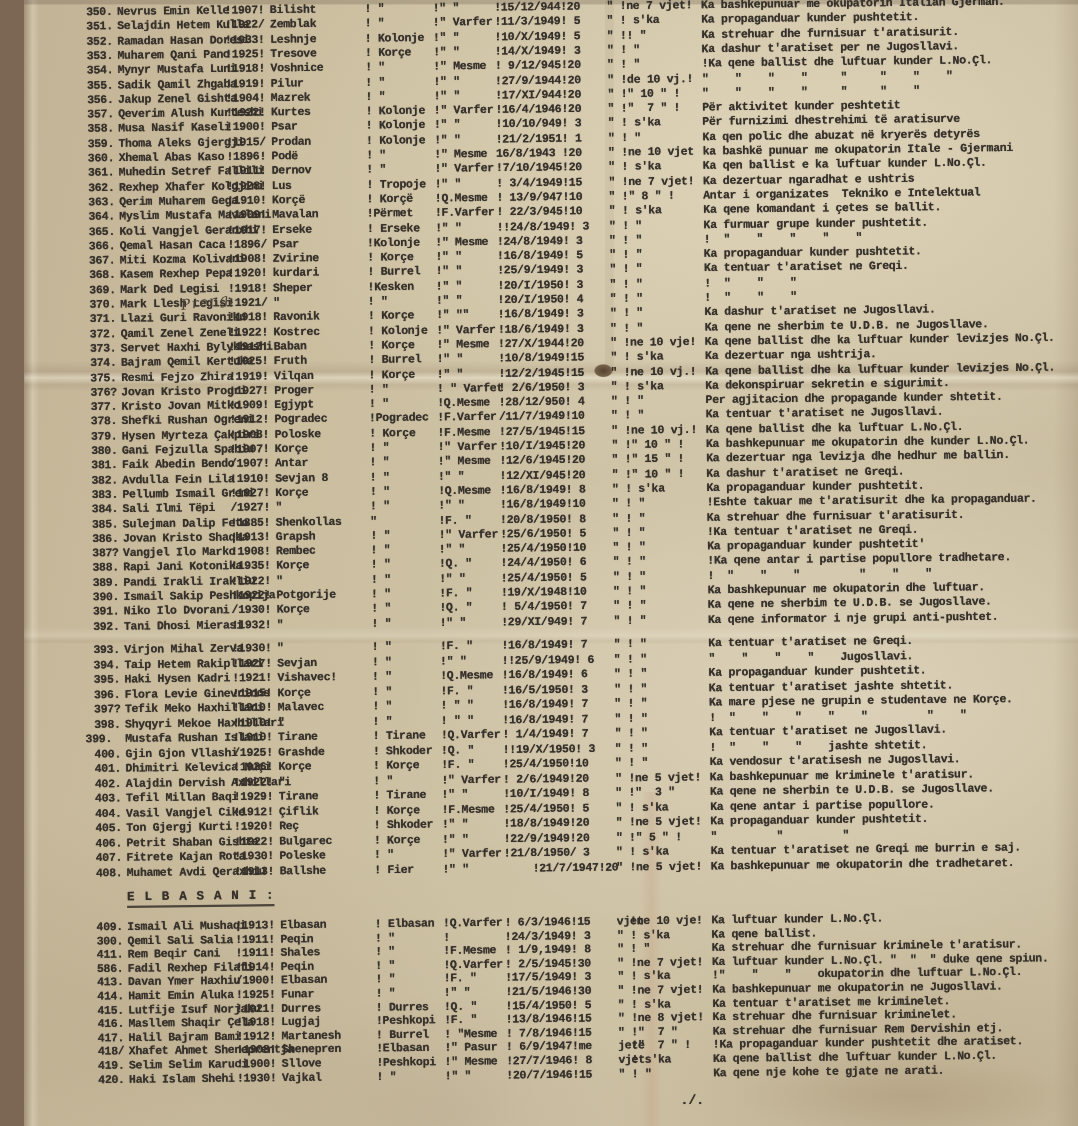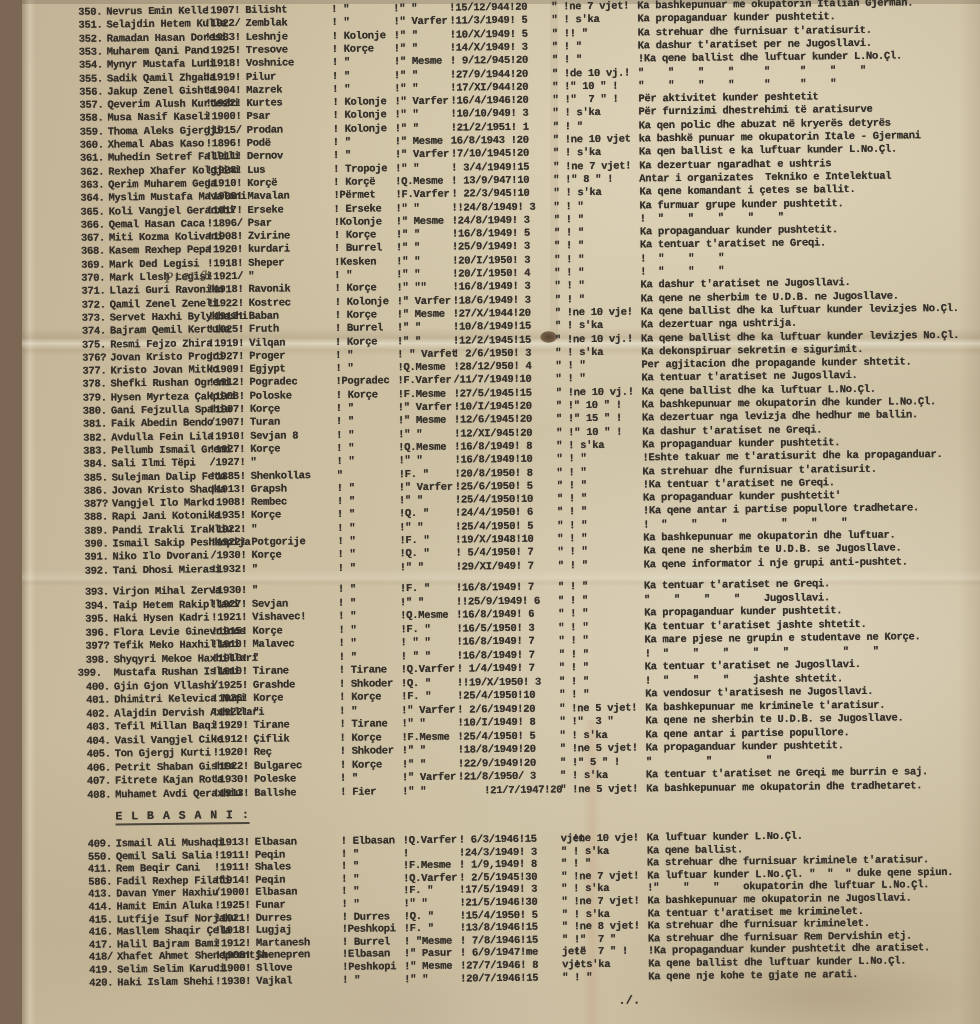--- a/index.html
+++ b/index.html
@@ -450,21 +450,21 @@
     <span class="c" style="left: 399px;">!" Varfer</span>
     <span class="c" style="left: 455px;">!10/I/1945!20</span>
     <span class="c" style="left: 557px;">"</span>
     <span class="c" style="left: 569px;">!" 10 " !</span>
     <span class="c" style="left: 643px;">Ka bashkepunuar me okupatorin dhe kunder L.No.Çl.</span>
   </div>
         <div class="row" style="top: 418.3px;">
     <span class="c num" style="left: 76px;">381.</span>
     <span class="c" style="left: 112px;">Faik Abedin Bendo</span>
     <span class="c" style="left: 210px;">/1907!</span>
-    <span class="c" style="left: 251px;">Turan</span>
+    <span class="c" style="left: 251px;">Antar</span>
     <span class="c" style="left: 337px;">! "</span>
     <span class="c" style="left: 399px;">!" Mesme</span>
     <span class="c" style="left: 455px;">!12/6/1945!20</span>
     <span class="c" style="left: 557px;">"</span>
     <span class="c" style="left: 569px;">!" 15 " !</span>
     <span class="c" style="left: 643px;">Ka dezertuar nga levizja dhe hedhur me ballin.</span>
   </div>
         <div class="row" style="top: 431.6px;">
     <span class="c num" style="left: 76px;">382.</span>
     <span class="c" style="left: 112px;">Avdulla Fein Lila</span>
@@ -795,21 +795,21 @@
     <span class="c" style="left: 210px;">!1913!</span>
     <span class="c" style="left: 251px;">Elbasan</span>
     <span class="c" style="left: 337px;">! Elbasan</span>
     <span class="c" style="left: 399px;">!Q.Varfer</span>
     <span class="c" style="left: 455px;">! 6/3/1946!15</span>
     <span class="c" style="left: 557px;">vjet</span>
     <span class="c" style="left: 569px;">!ne 10 vje!</span>
     <span class="c" style="left: 643px;">Ka luftuar kunder L.No.Çl.</span>
   </div>
         <div class="row" style="top: 850.6px;">
-    <span class="c num" style="left: 76px;">550.</span>
+    <span class="c num" style="left: 76px;">300.</span>
     <span class="c" style="left: 112px;">Qemil Sali Salia</span>
     <span class="c" style="left: 210px;">!1911!</span>
     <span class="c" style="left: 251px;">Peqin</span>
     <span class="c" style="left: 337px;">! "</span>
     <span class="c" style="left: 399px;">!</span>
     <span class="c" style="left: 455px;">!24/3/1949! 3</span>
     <span class="c" style="left: 557px;">"</span>
     <span class="c" style="left: 569px;">! s'ka</span>
     <span class="c" style="left: 643px;">Ka qene ballist.</span>
   </div>

